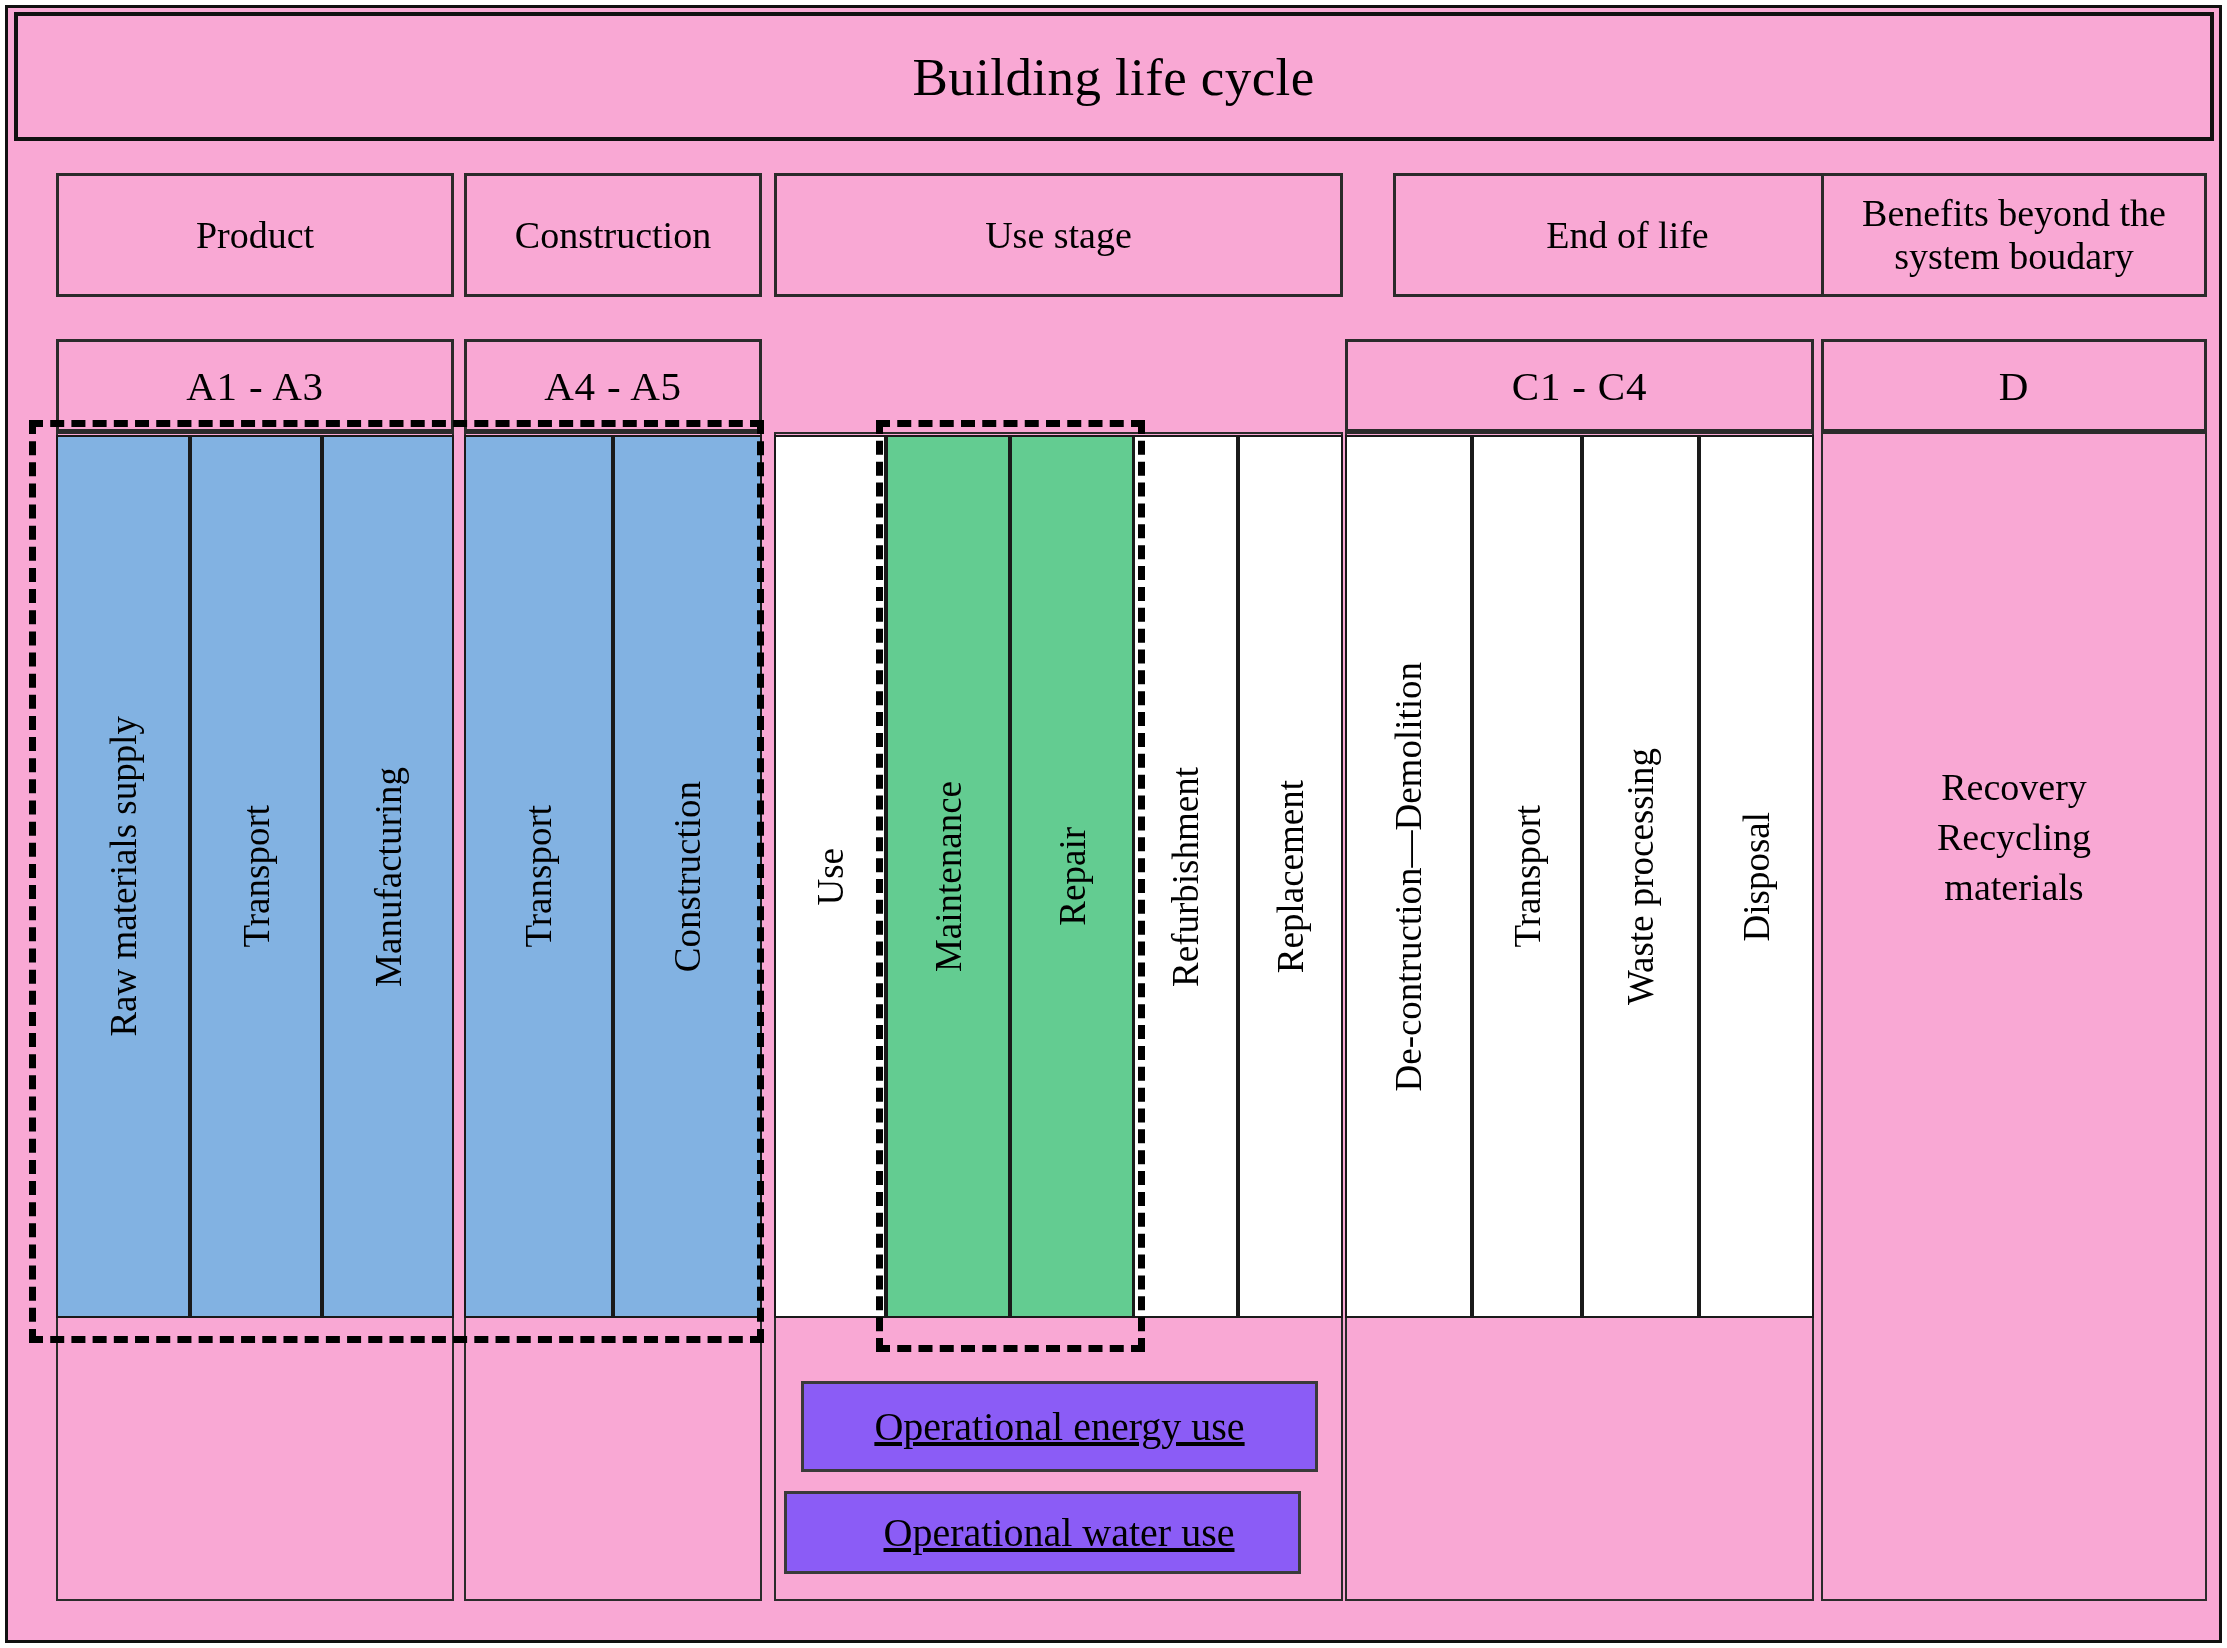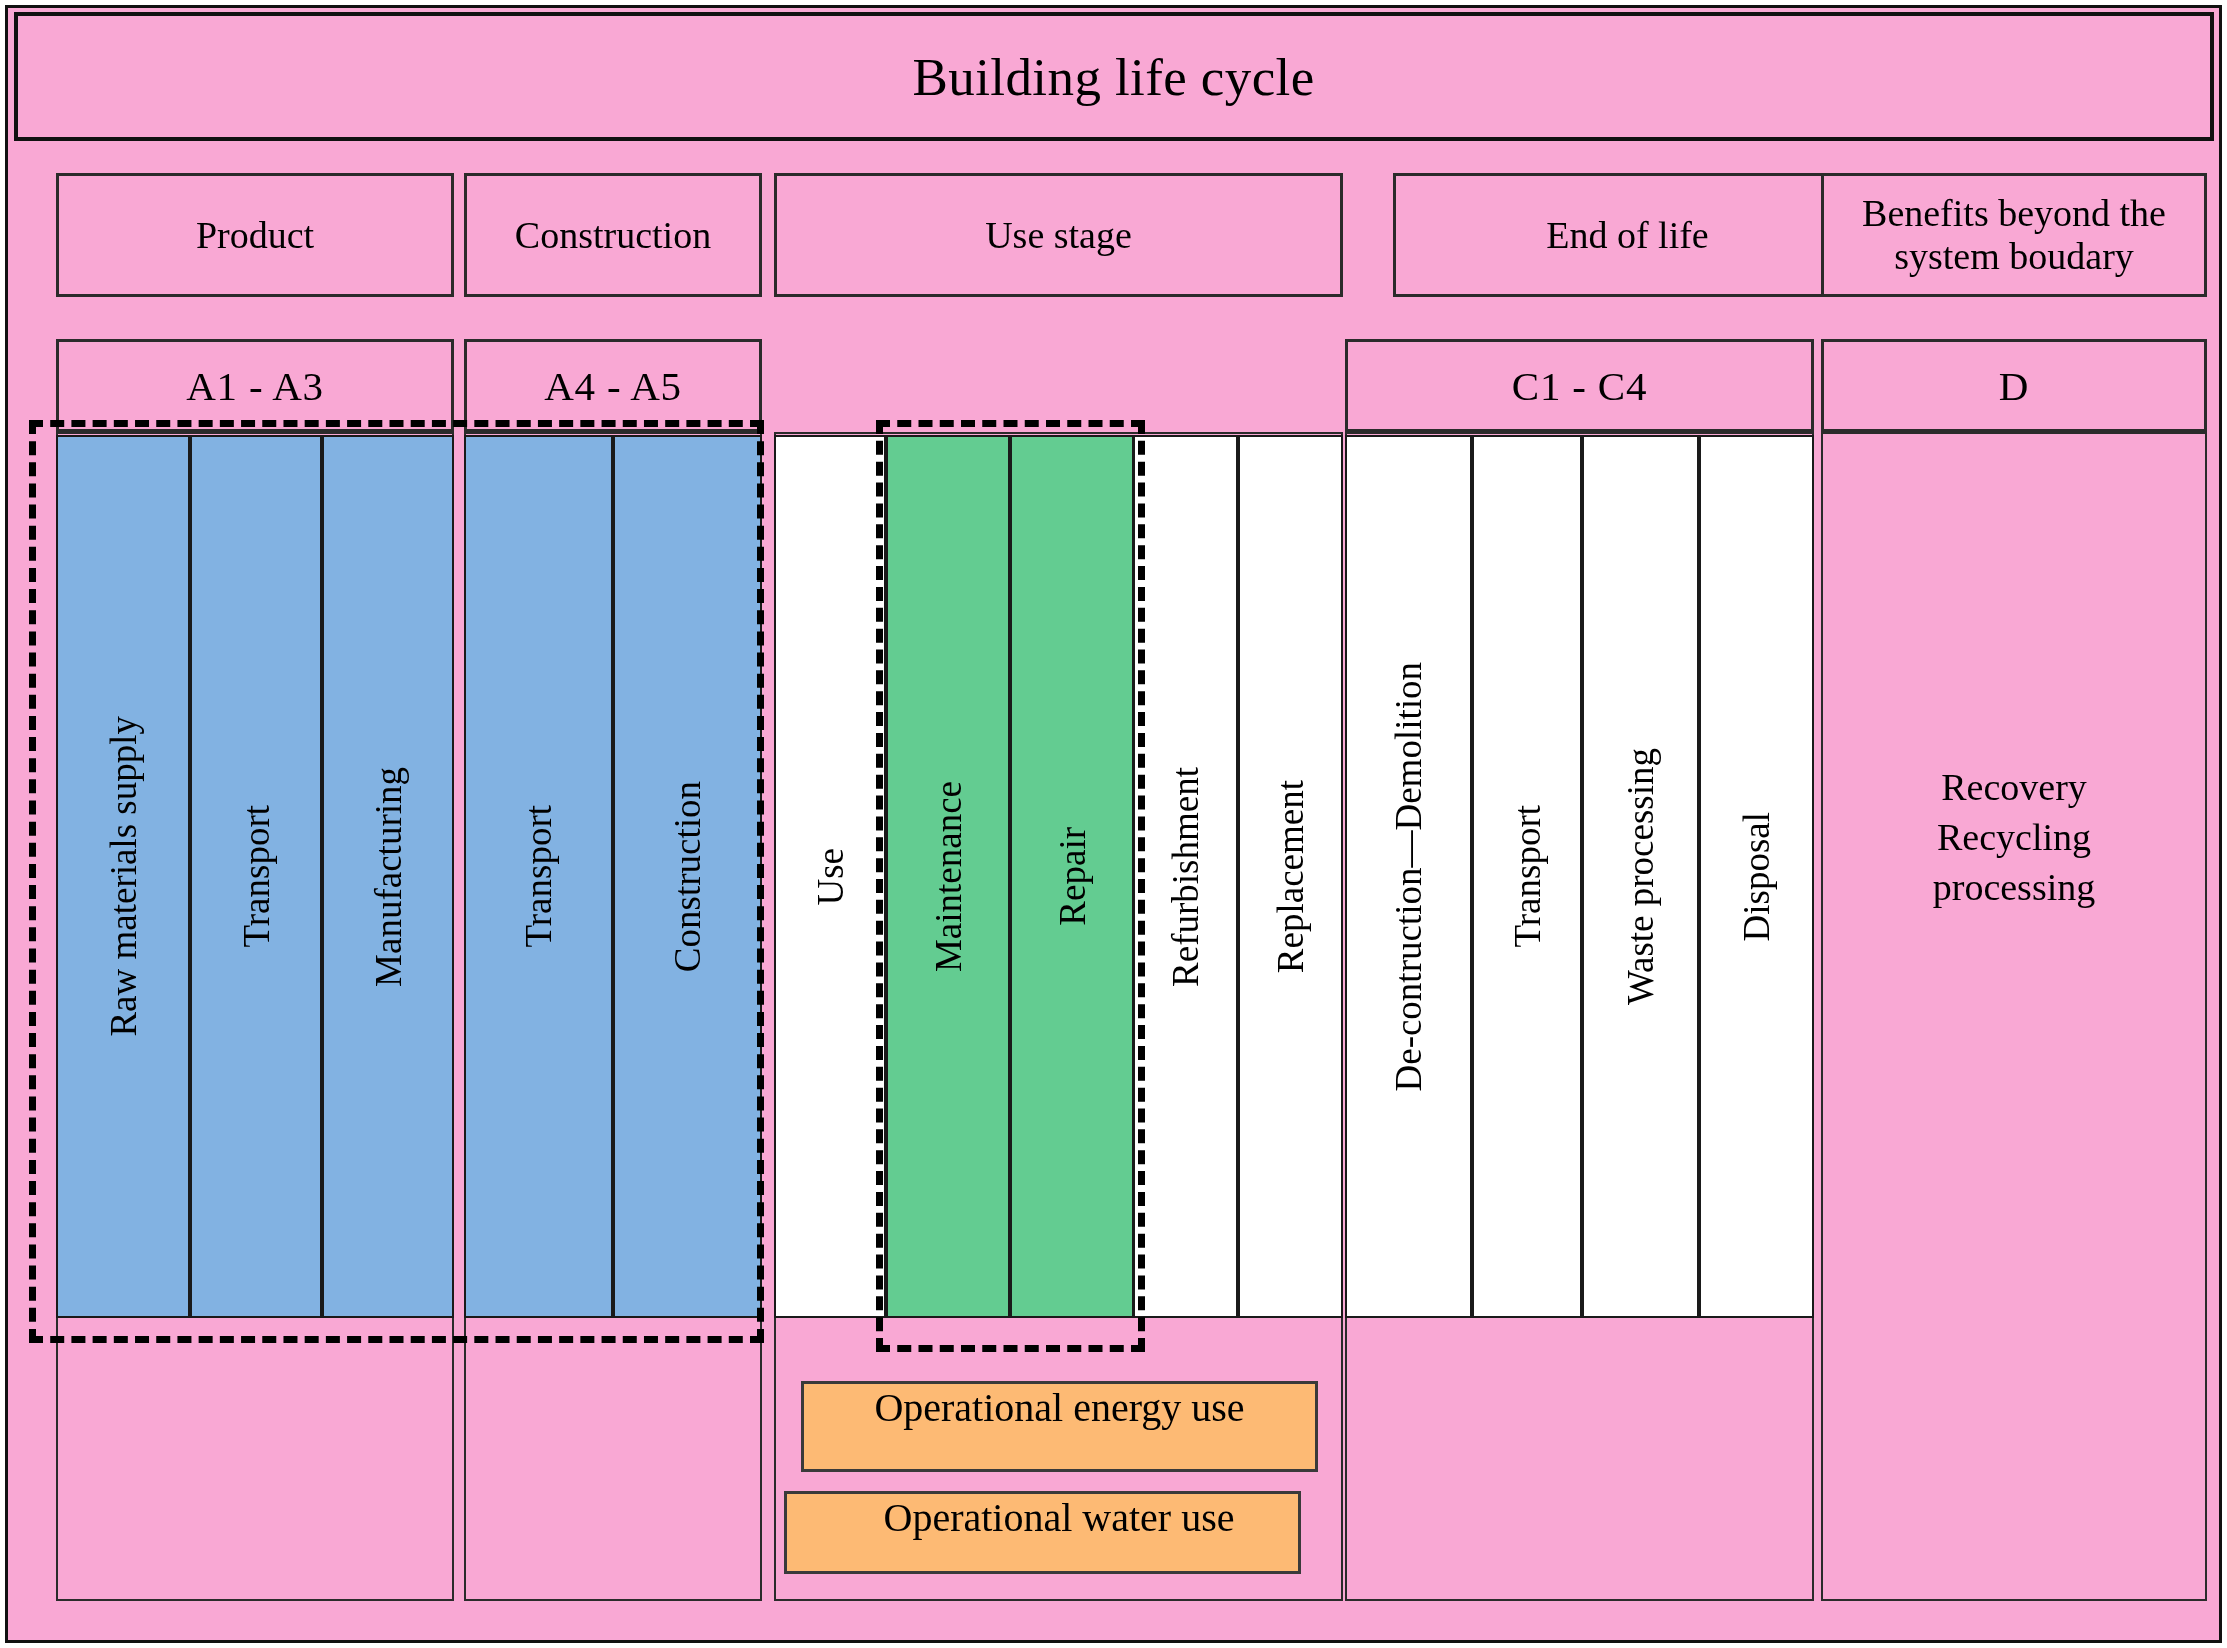--- a/index.html
+++ b/index.html
@@ -25,21 +25,21 @@
     white-space:nowrap;
     font-size:37px;
     line-height:1;
   }
   .blue{background:#82b2e2;}
   .green{background:#63cc91;}
   .plain{background:#fff;}
 
   .dashbox{position:absolute;box-sizing:border-box;border:7.6px dashed #000;background:transparent;pointer-events:none;}
 
-  .opbox{position:absolute;box-sizing:border-box;border:3.4px solid #3a3a3a;display:flex;align-items:flex-start;justify-content:center;background:#fdba74;}
+  .opbox{position:absolute;box-sizing:border-box;border:3.4px solid #3a3a3a;display:flex;align-items:center;justify-content:center;background:#8b5cf6;text-decoration:underline;}
   .opbox span{font-size:40px;}
 </style>
 </head>
 <body>
 
 <div id="stage">
 
   <div class="box outer" style="left:5.1px;top:5.1px;width:2217px;height:1638px;border-width:3.4px;"></div>
 
   <div class="box titlebar" style="left:13.6px;top:12px;width:2200px;height:129px;">
@@ -126,21 +126,21 @@
   <div class="sub plain" style="left:1582px;top:435px;width:117px;height:883px;">
     <span class="vlabel">Waste processing</span>
   </div>
   <div class="sub plain" style="left:1699px;top:435px;width:115px;height:883px;">
     <span class="vlabel">Disposal</span>
   </div>
 
   <div style="position:absolute;left:1821px;top:762px;width:386px;text-align:center;font-size:38px;line-height:1.32;">
     <div>Recovery</div>
     <div>Recycling</div>
-    <div>processing</div>
+    <div>materials</div>
   </div>
 
   <div class="opbox" style="left:801px;top:1381px;width:517px;height:91px;">
     <span>Operational energy use</span>
   </div>
   <div class="opbox" style="left:784px;top:1491px;width:517px;height:83px;padding-left:33px;">
     <span>Operational water use</span>
   </div>
 
   <div class="dashbox" style="left:29px;top:420px;width:735px;height:923px;"></div>

